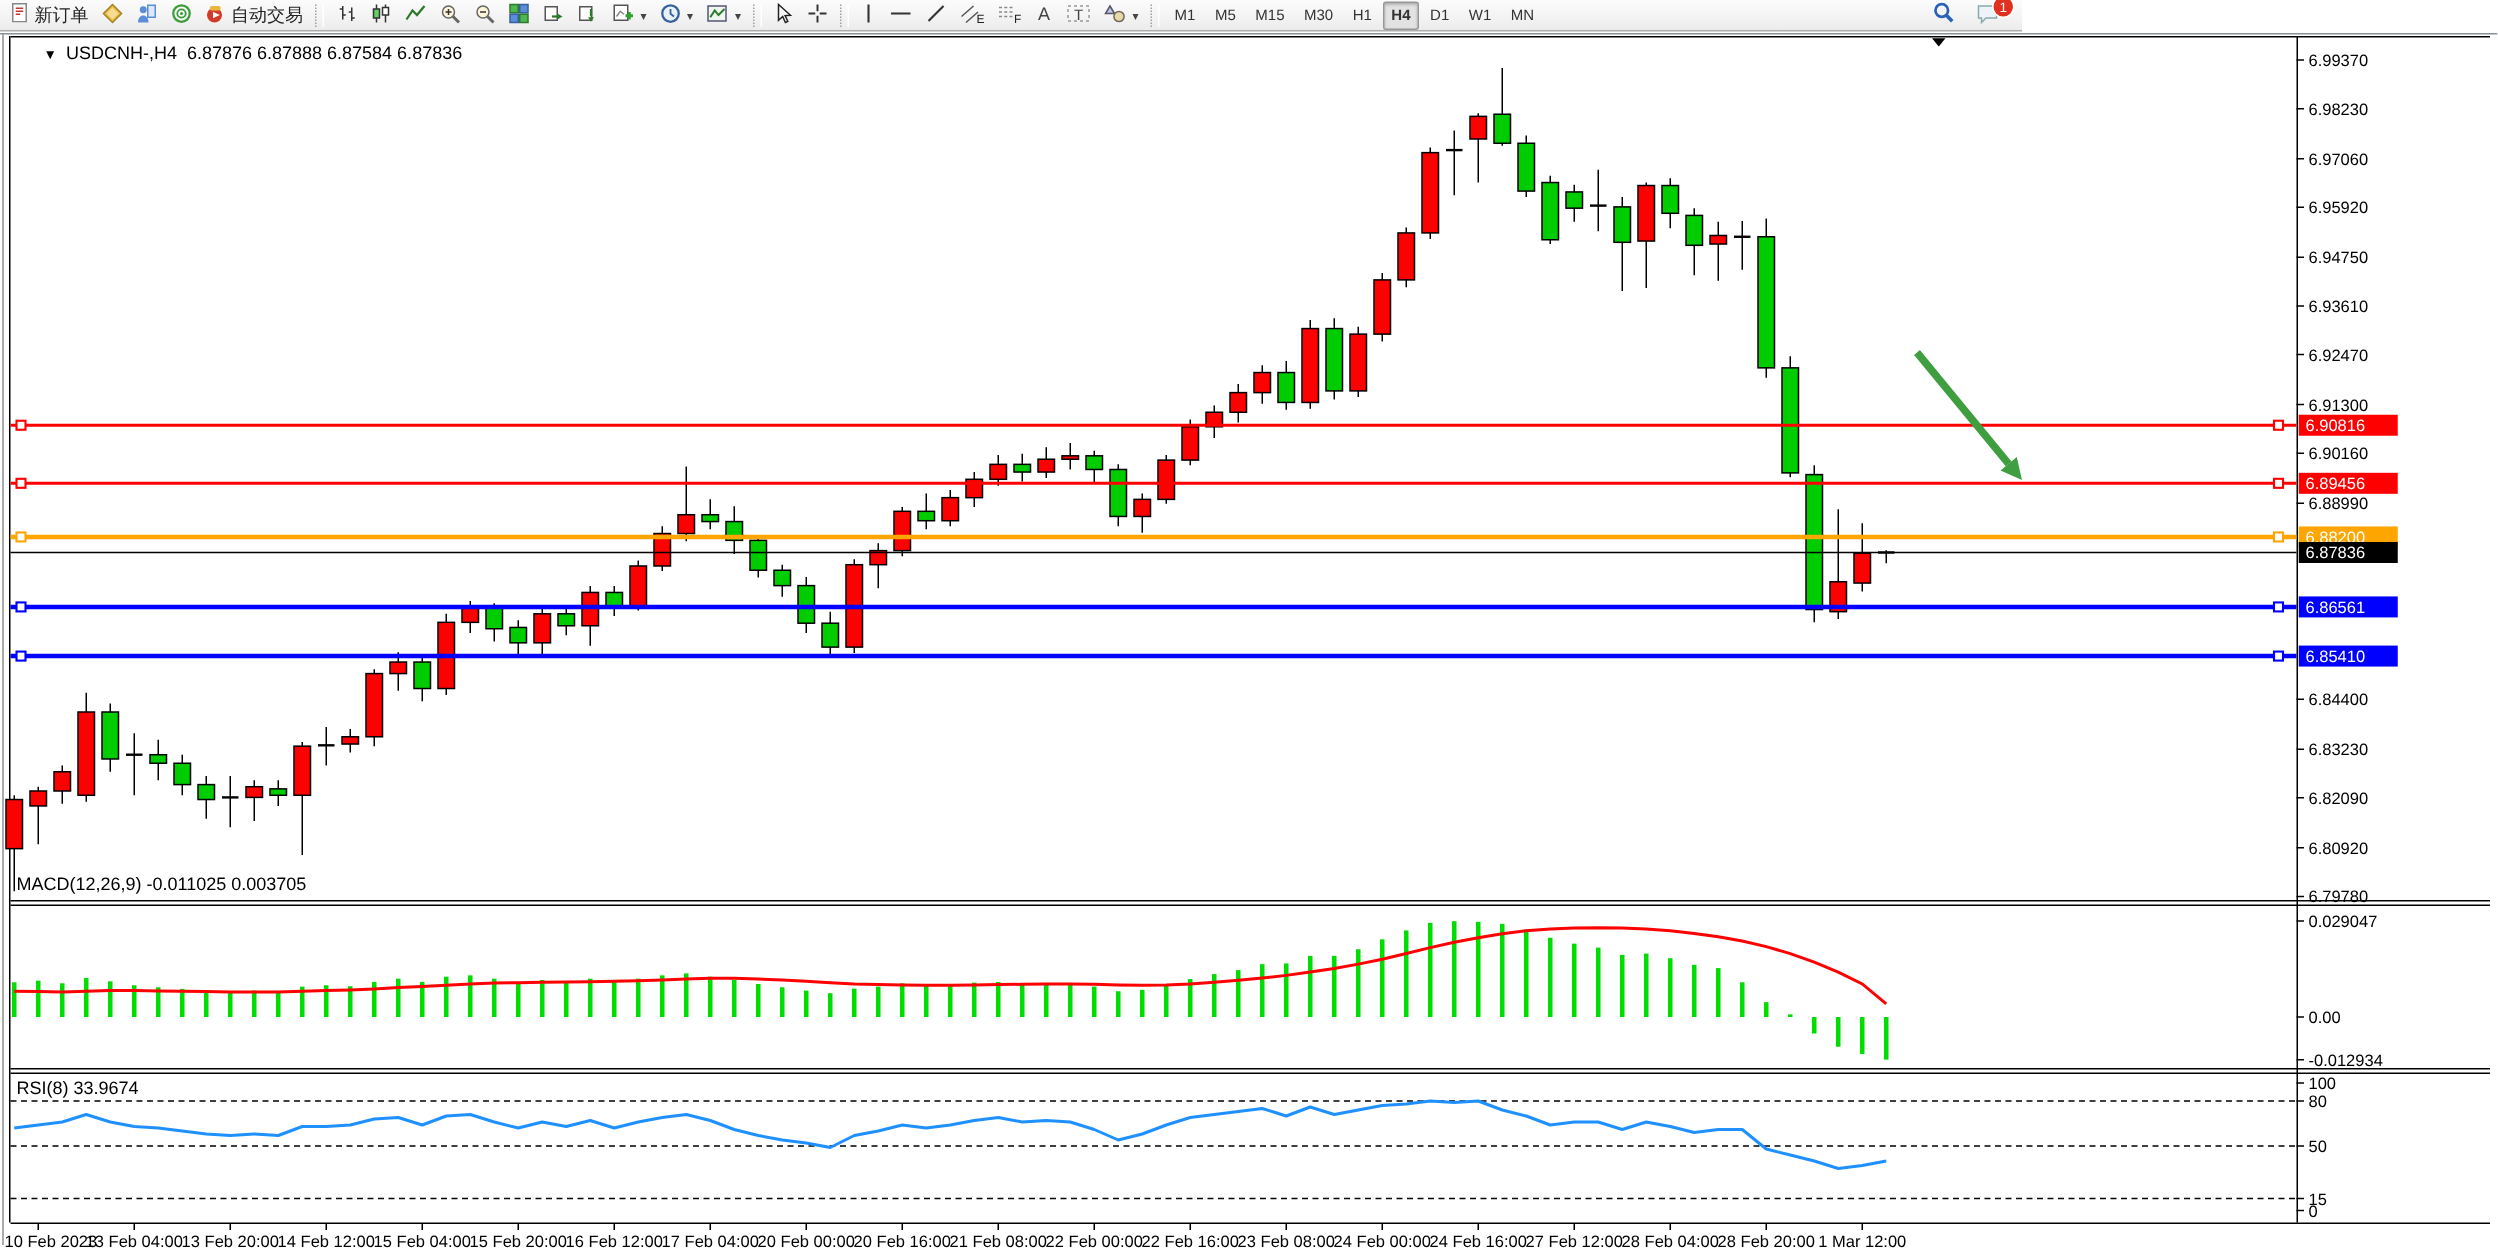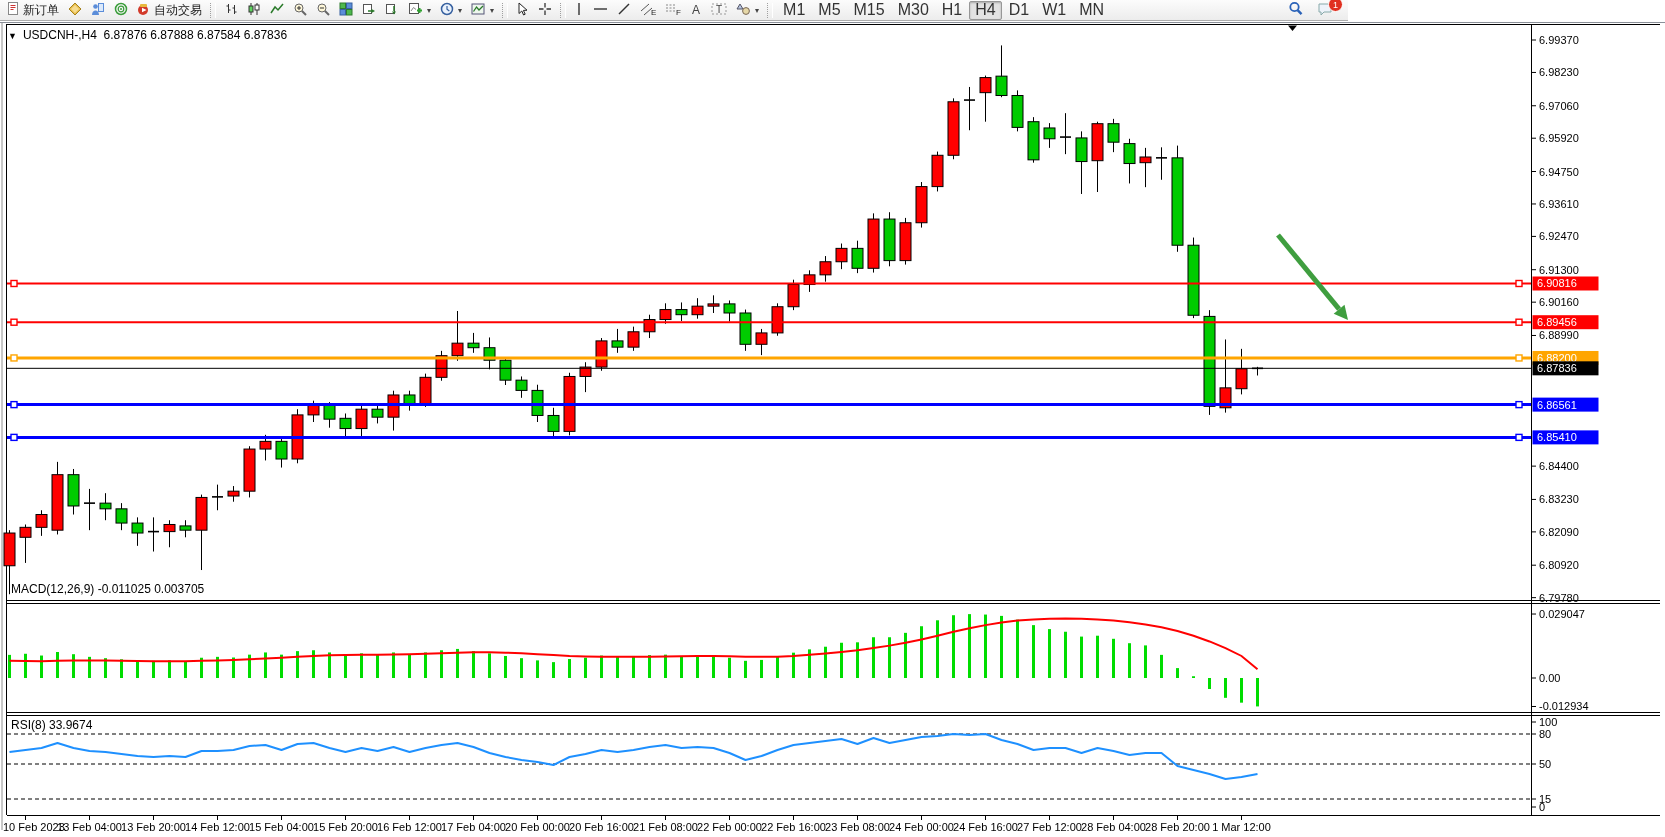--- a/index.html
+++ b/index.html
@@ -5,32 +5,32 @@
   html,body{margin:0;padding:0;}
   body{width:1665px;height:837px;position:relative;background:#ffffff;
        font-family:"Liberation Sans",sans-serif;overflow:hidden;}
   
   .toolbar{position:absolute;top:0;left:0;width:1348px;height:21px;
     background:linear-gradient(#fcfcfc,#ececec);border-bottom:1px solid #adadad;
     display:flex;align-items:center;padding:0 3px;gap:1px;z-index:10;box-sizing:border-box;}
   .tb-btn{height:18px;display:flex;align-items:center;justify-content:center;gap:3px;
     padding:0 3px;border:1px solid transparent;border-radius:2px;font-size:12px;color:#222;
     white-space:nowrap;cursor:default;}
-  .tb-btn.active{background:#e2e2e2;border-color:#979797;box-shadow:inset 0 1px 2px rgba(0,0,0,.25);}
-  .tf-btn{font-size:16px;padding:0 5px;height:17px;color:#333;}
+  .tb-btn.active{background:#e2e2e2;border-color:#979797;box-shadow:inset 0 1px 2px rgba(0,0,0,.25);font-weight:bold;}
+  .tf-btn{font-size:10px;padding:0 5px;height:17px;color:#333;}
   .tb-grip{width:4px;height:15px;margin:0 3px;border-left:1px dotted #9f9f9f;border-right:1px solid #fff;}
   .dd{font-size:8px;color:#444;margin-left:1px;}
   .tb-right{margin-left:auto;display:flex;align-items:center;gap:6px;padding-right:8px;}
   .badge-wrap{position:relative;}
   .noti-badge{position:absolute;top:-4px;right:-7px;background:#e03020;color:#fff;
     border-radius:50%;width:13px;height:13px;font-size:9px;display:flex;align-items:center;
     justify-content:center;border:1px solid #fff;}
   
   .overlay{position:absolute;z-index:5;font-size:12px;color:#000;white-space:nowrap;}
-  #symbol-line{left:8px;top:28px;}
+  #symbol-line{left:29px;top:28px;}
   #symbol-line .arrow{font-size:9px;margin-right:6px;}
   #macd-label{left:11px;top:582px;}
   #rsi-label{left:11px;top:718px;}
   svg text{font-family:"Liberation Sans",sans-serif;}
 </style>
 </head>
 <body>
 
 <div class="toolbar">
   <div class="tb-btn">

